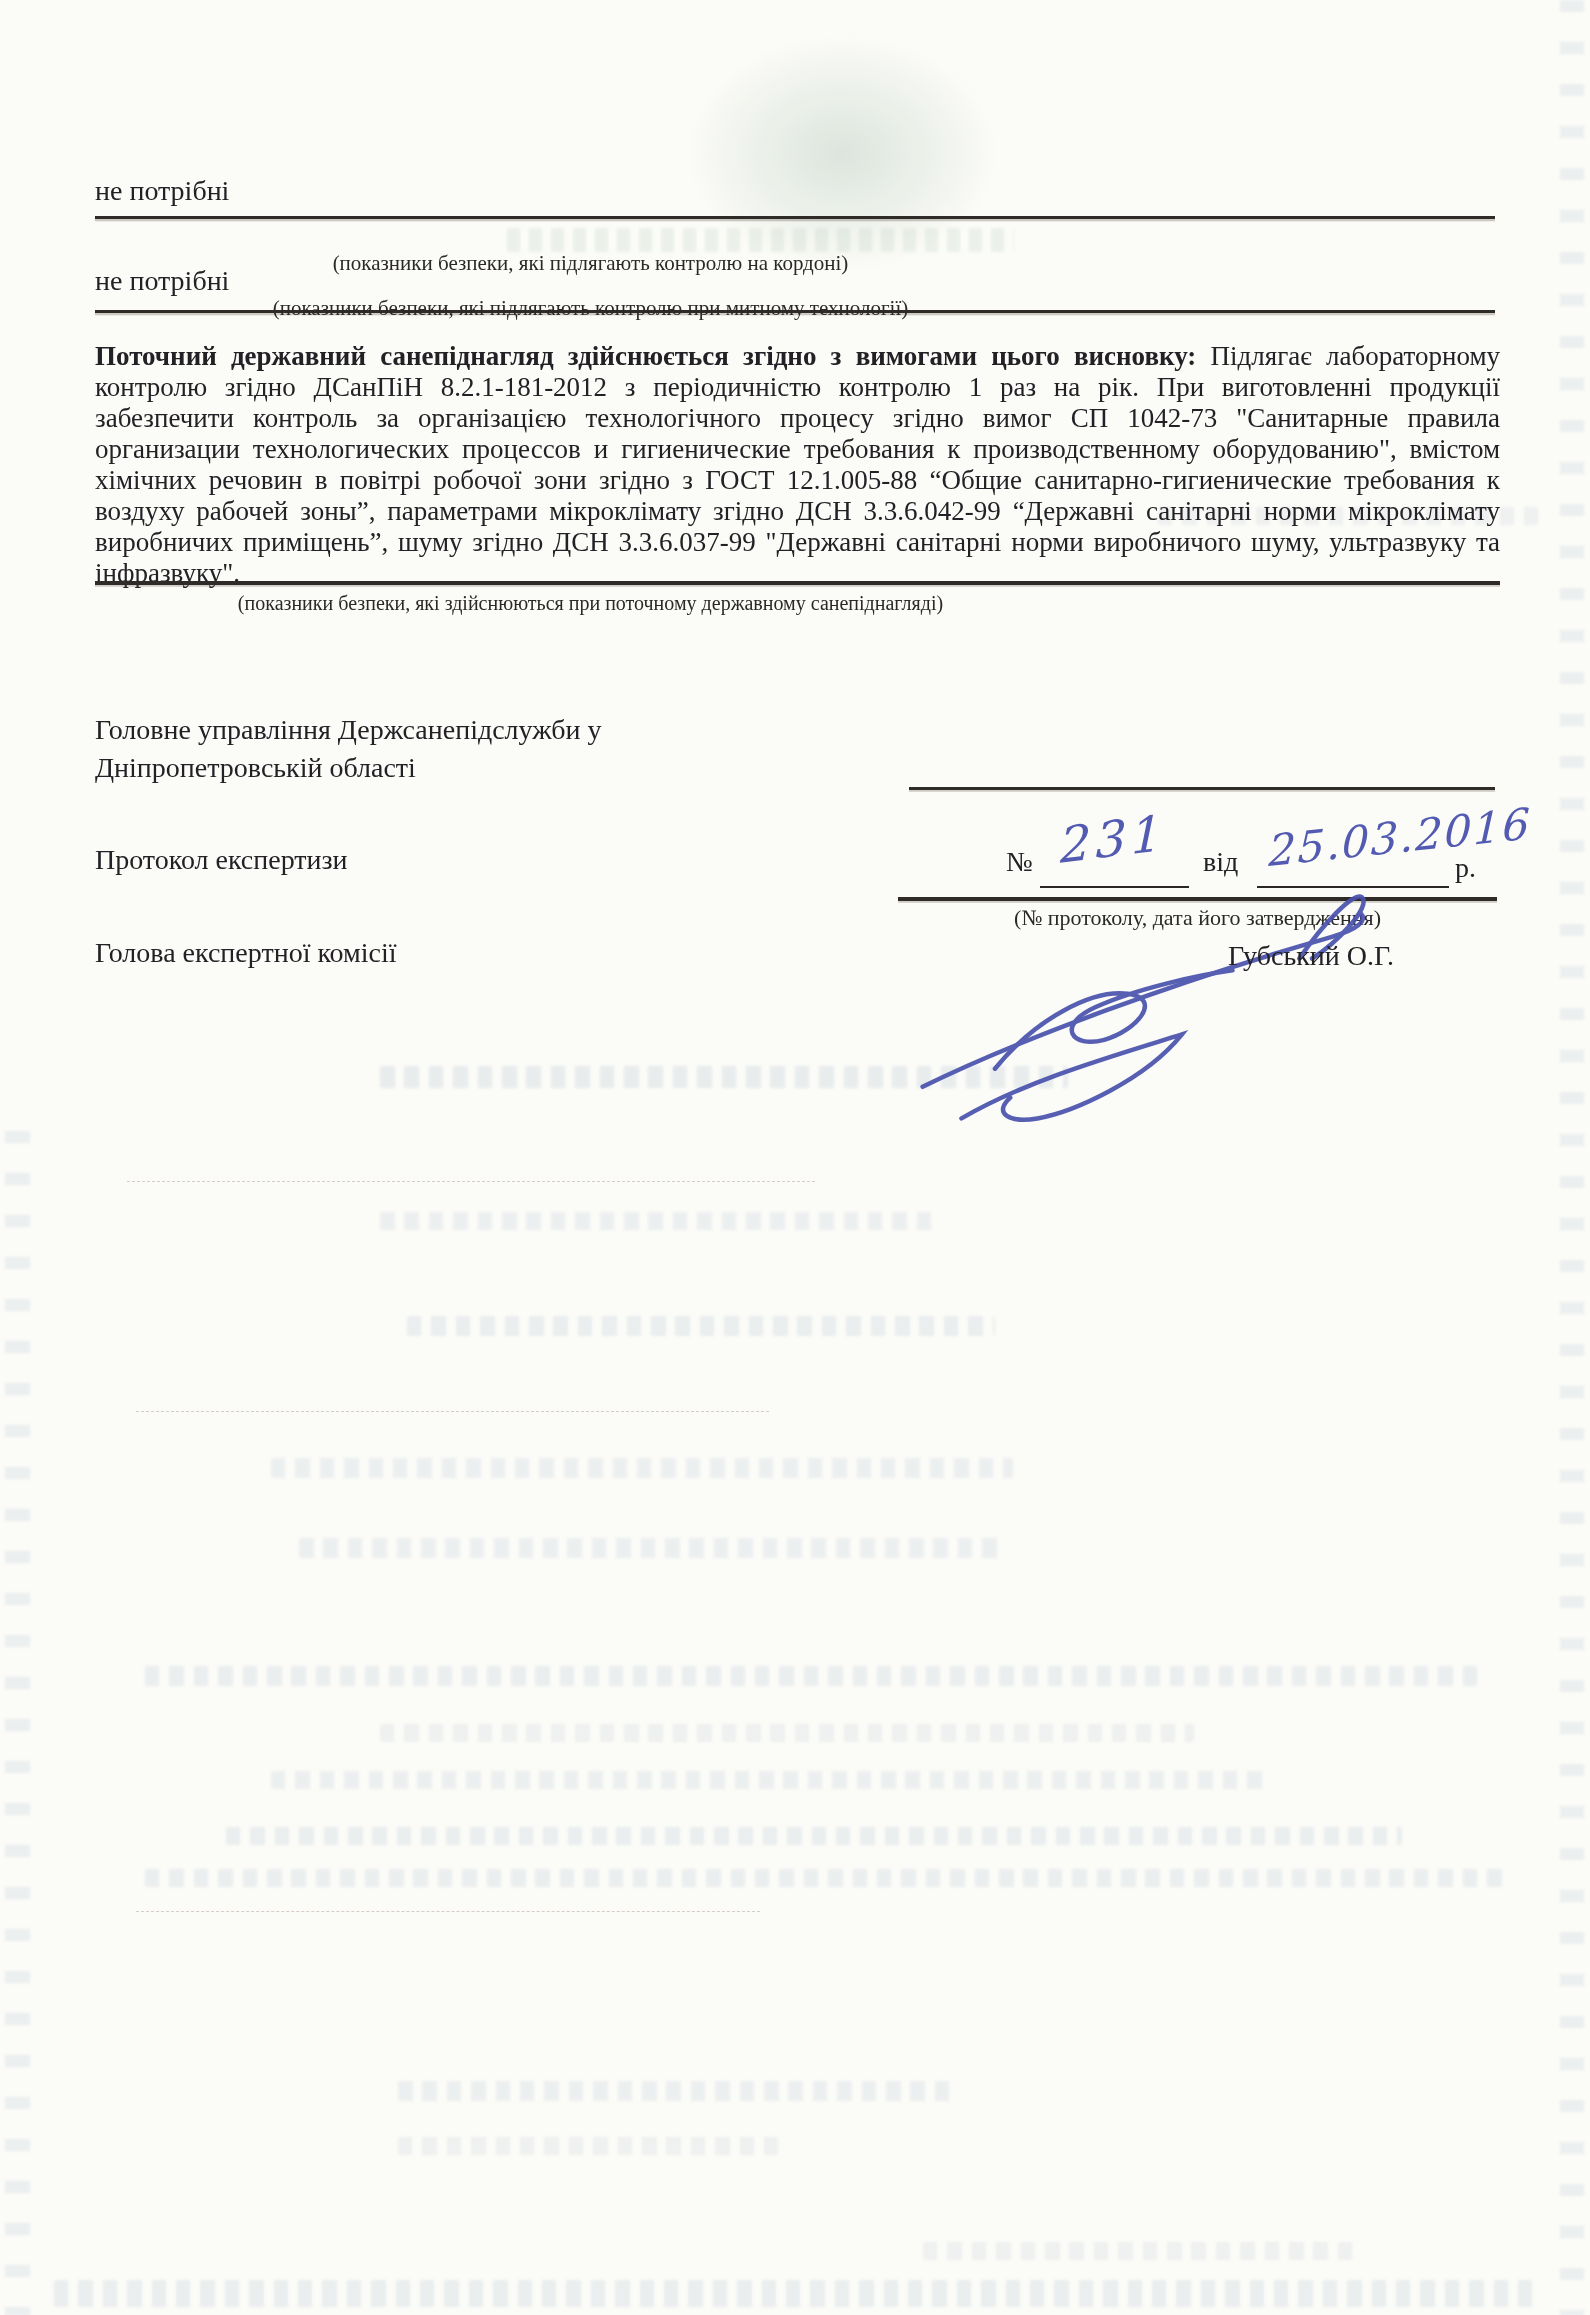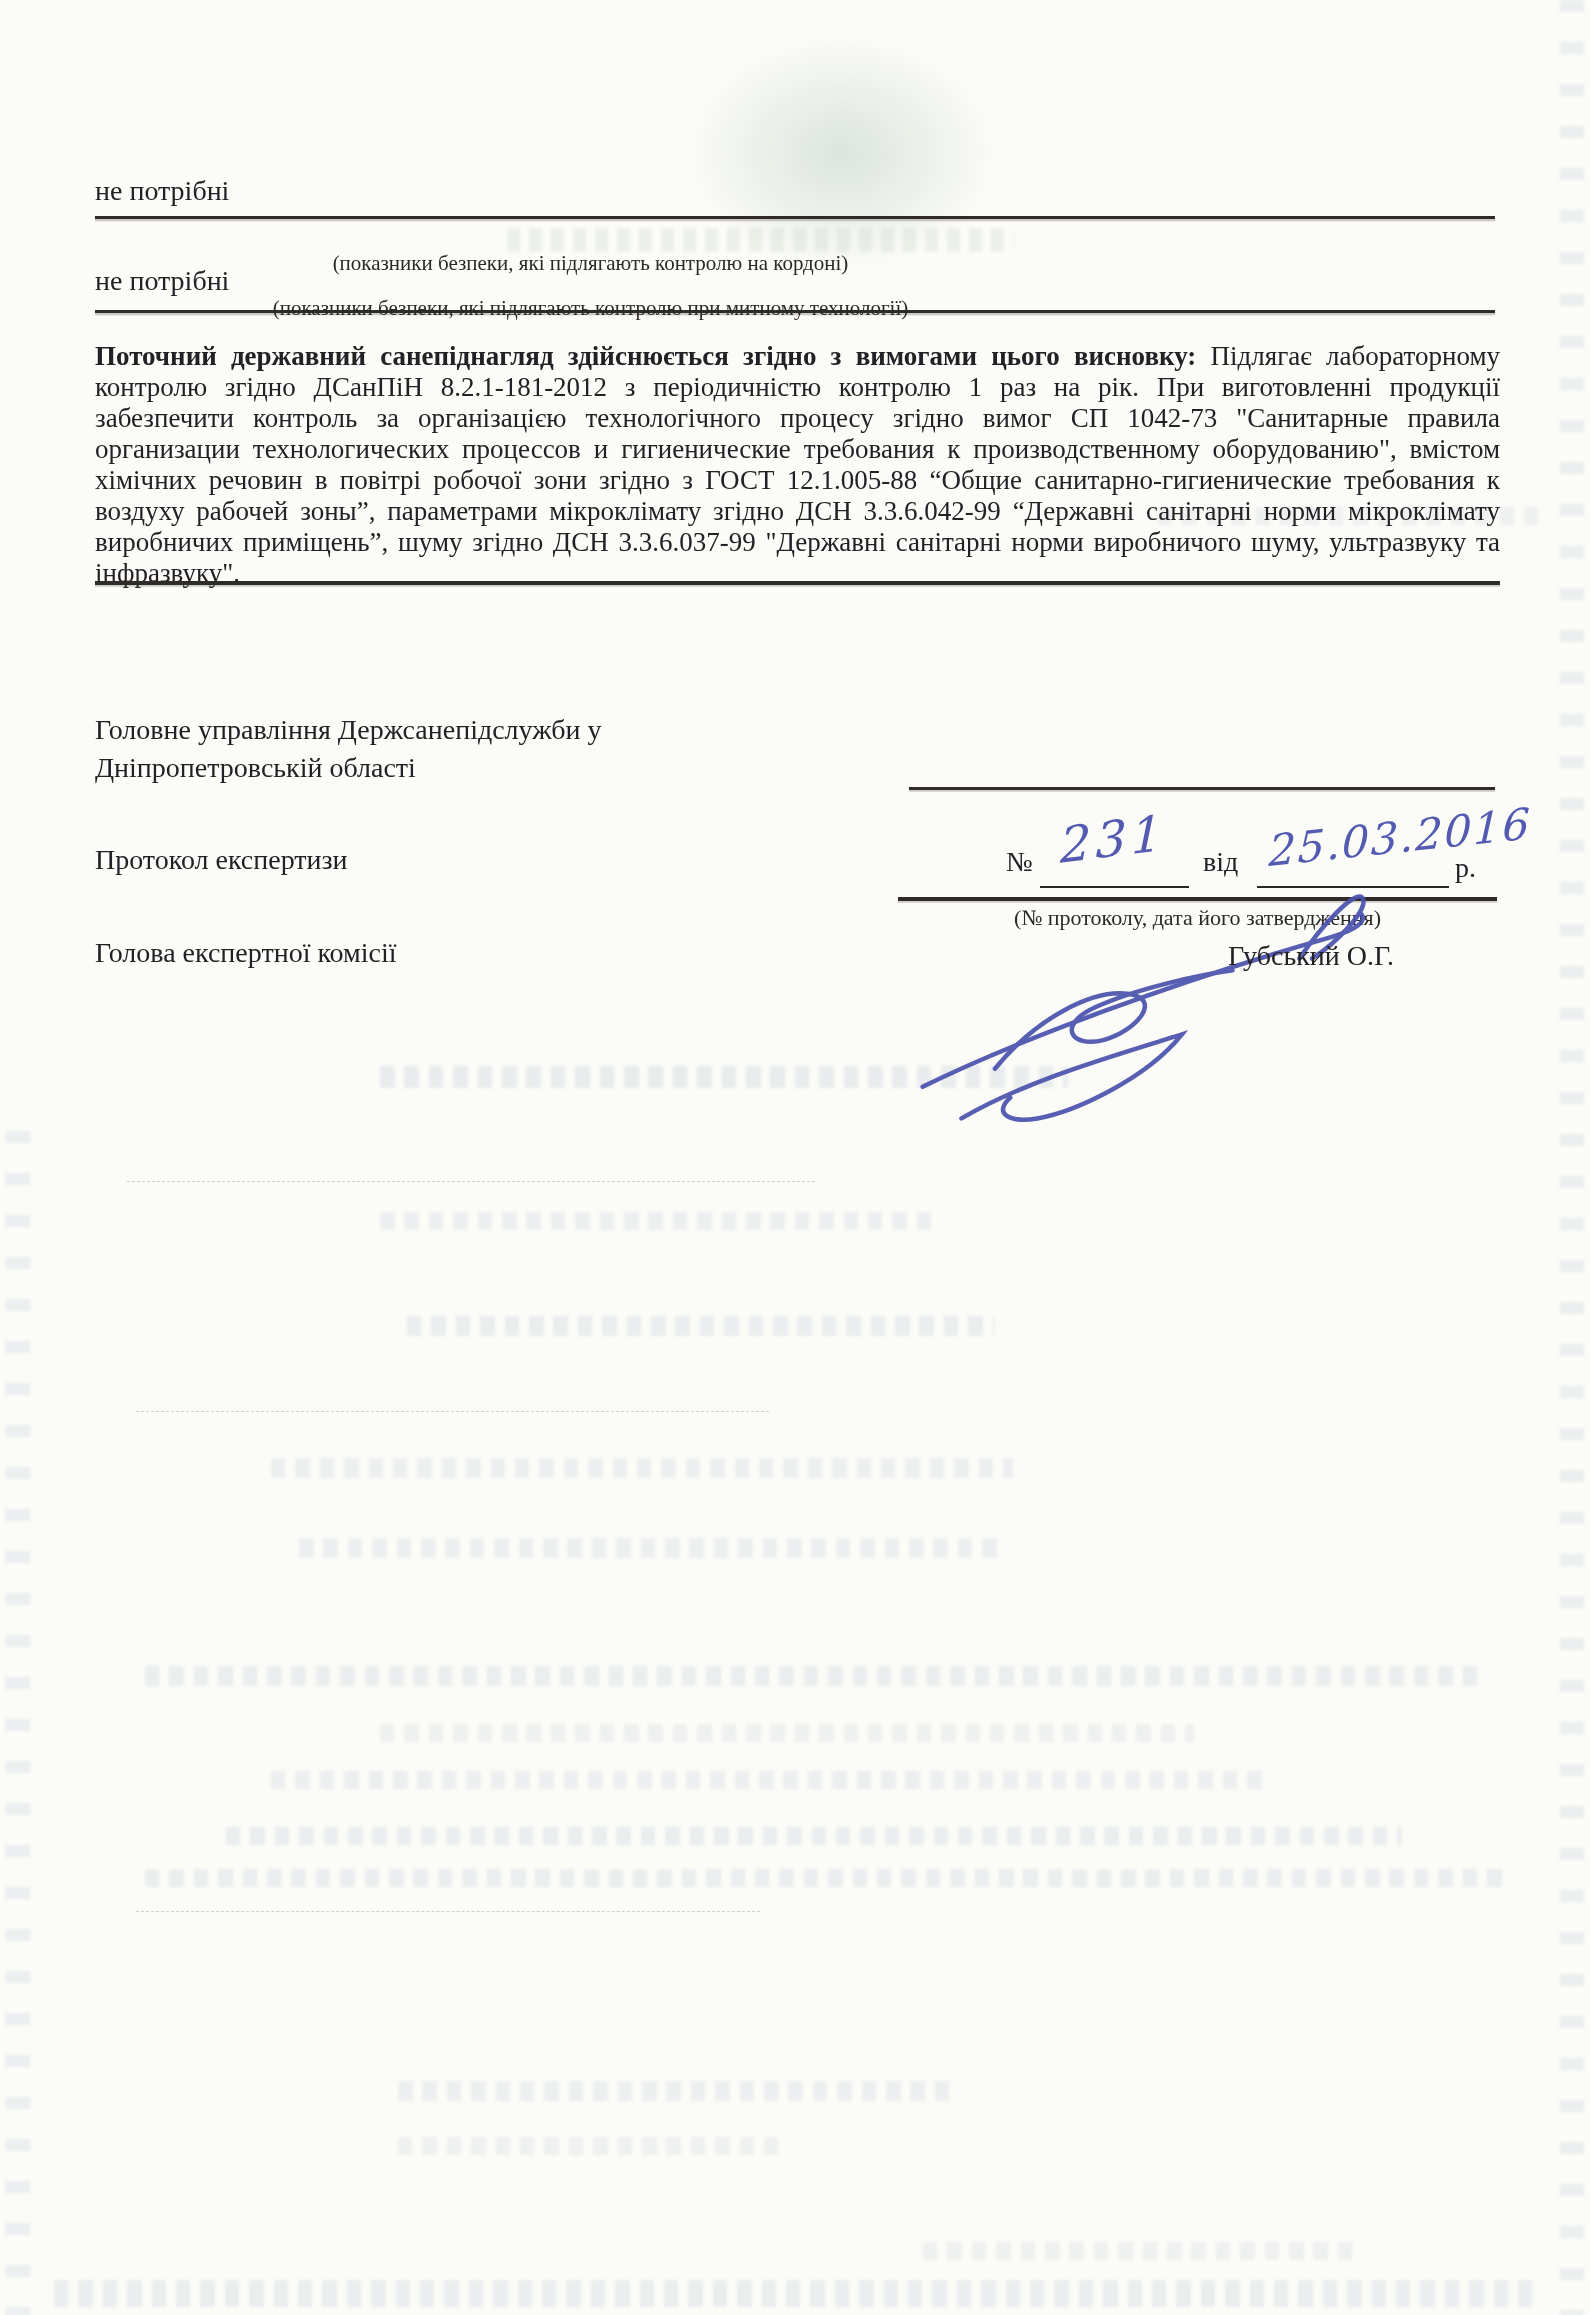--- a/index.html
+++ b/index.html
@@ -100,20 +100,21 @@
   <div class="value-line" style="left:95px;top:174px;width:1400px;padding-bottom:9px;">не потрібні</div>
   <div class="t caption center" style="left:95px;top:224px;width:991px;margin-top:28px;">(показники безпеки, які підлягають контролю на кордоні)</div>
 
   <div class="value-line" style="left:95px;top:264px;width:1400px;padding-bottom:12.7px;">не потрібні</div>
   <div class="t caption center" style="left:95px;top:297px;width:991px;">(показники безпеки, які підлягають контролю при митному технології)</div>
 
   <div class="t para-main" style="left:95px;top:341px;width:1405px;">
     <span class="bold">Поточний державний санепіднагляд здійснюється згідно з вимогами цього висновку:</span><span> Підлягає лабораторному контролю згідно ДСанПіН 8.2.1-181-2012 з періодичністю контролю 1 раз на рік. При виготовленні продукції забезпечити контроль за організацією технологічного процесу згідно вимог СП 1042-73 "Санитарные правила организации технологических процессов и гигиенические требования к производственному оборудованию",  вмістом хімічних речовин в повітрі робочої зони  згідно з ГОСТ 12.1.005-88 “Общие санитарно-гигиенические требования к воздуху рабочей зоны”,  параметрами мікроклімату згідно   ДСН 3.3.6.042-99 “Державні санітарні норми мікроклімату виробничих приміщень”, шуму згідно ДСН 3.3.6.037-99 "Державні санітарні норми виробничого шуму, ультразвуку та інфразвуку".</span>
   </div>
   <div class="rule" style="left:95px;top:581px;width:1405px;height:3.6px;"></div>
+  <div class="t caption center" style="left:95px;top:592px;width:991px;font-size:20px;">(показники безпеки, які здійснюються при поточному державному санепіднагляді)</div>
 
   <div class="t body-text" style="left:95px;top:711px;width:525px;">Головне управління Держсанепідслужби у Дніпропетровській області</div>
 
   <div class="rule" style="left:909px;top:787px;width:586px;height:2.7px;"></div>
 
   <div class="t body-text" style="left:95px;top:841px;">Протокол експертизи</div>
 
   <div class="t body-text" style="left:1006px;top:843px;">№</div>
   <div class="hand" style="left:1060px;top:811px;font-size:49px;transform:rotate(-7deg) skewX(-8deg);">231</div>
   <div class="rule-thin" style="left:1040px;top:886px;width:149px;height:2.3px;"></div>

